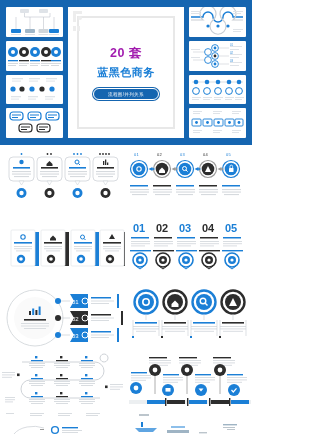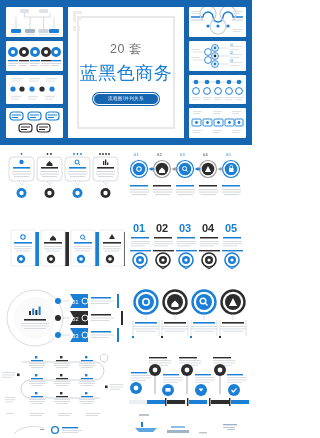--- a/index.html
+++ b/index.html
@@ -44,25 +44,25 @@
   .cm3 { left:5px; top:5px; width:4px; height:4px; border-radius:50%; }
   .cm4 { left:0; top:15px; width:2.5px; height:5px; }
   .cm5 { left:4px; top:15px; width:2.5px; height:5px; }
 
   .title-stack {
     position: relative; z-index: 2; text-align: center;
     display: flex; flex-direction: column; align-items: center; gap: 3px;
     padding: 0 4px;
   }
   .t-line1 {
-    font-size: 12.5px; font-weight: normal; color: #737373; letter-spacing: .5px;
+    font-size: 12.5px; font-weight: bold; color: #a21caf; letter-spacing: .5px;
     white-space: nowrap;
   }
   .t-line2 {
-    font-size: 18px; font-weight: normal; color: #1b7fd6; letter-spacing: .5px;
+    font-size: 11px; font-weight: bold; color: #1b7fd6; letter-spacing: .5px;
     white-space: nowrap;
   }
   .t-line3 {
     font-size: 12.5px; font-weight: bold; color: #2b2b2b; letter-spacing: .3px;
     white-space: nowrap;
   }
   .t-badge {
     margin-top: 5px;
     background: #1565b0; color: #ffffff;
     border-radius: 20px; padding: 2.5px 14px;

